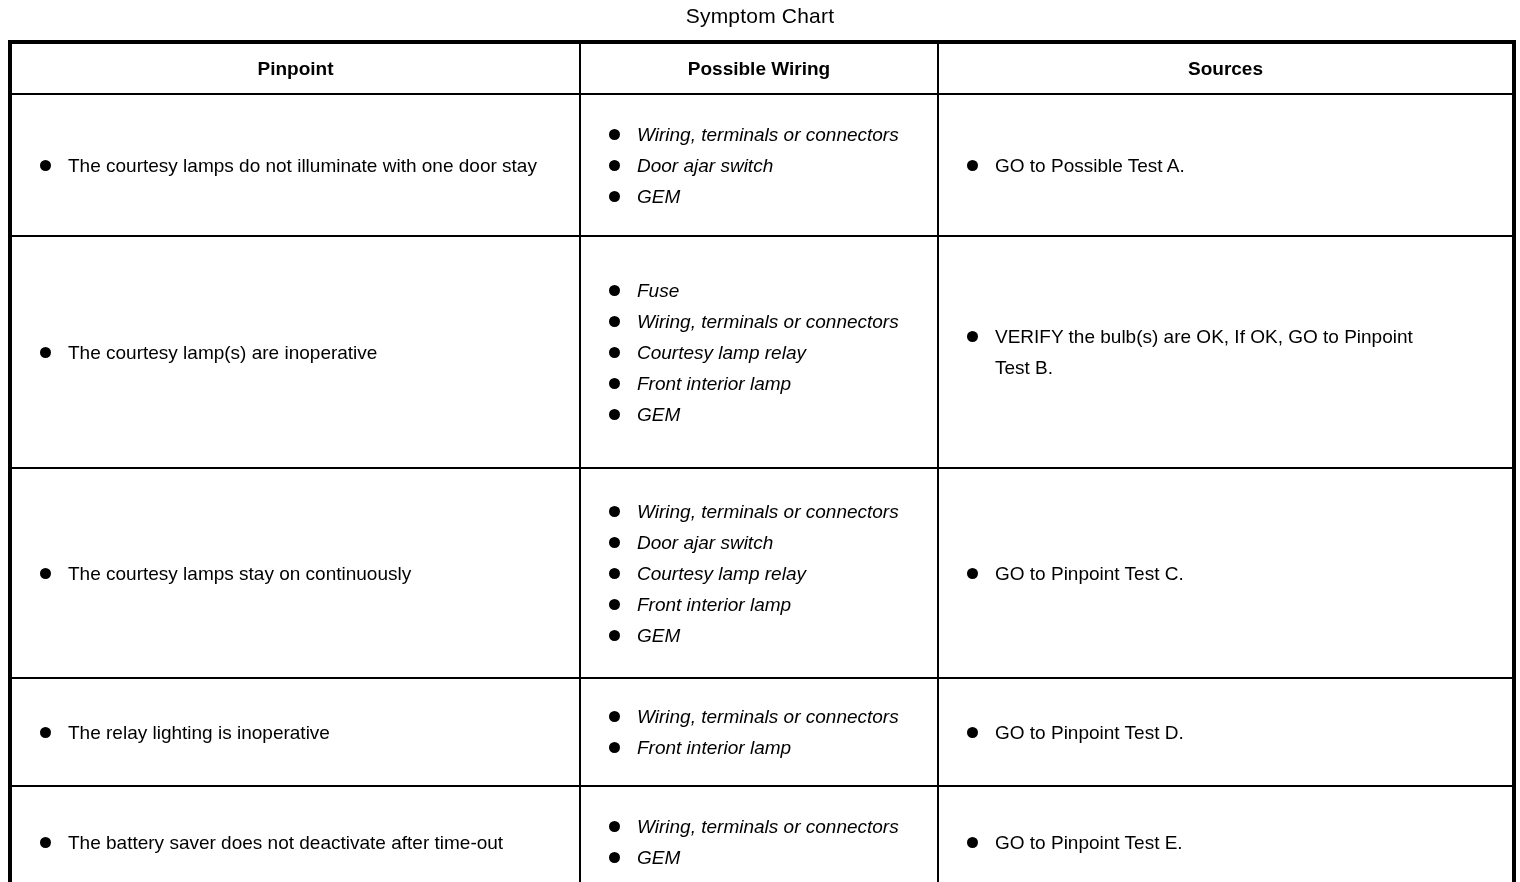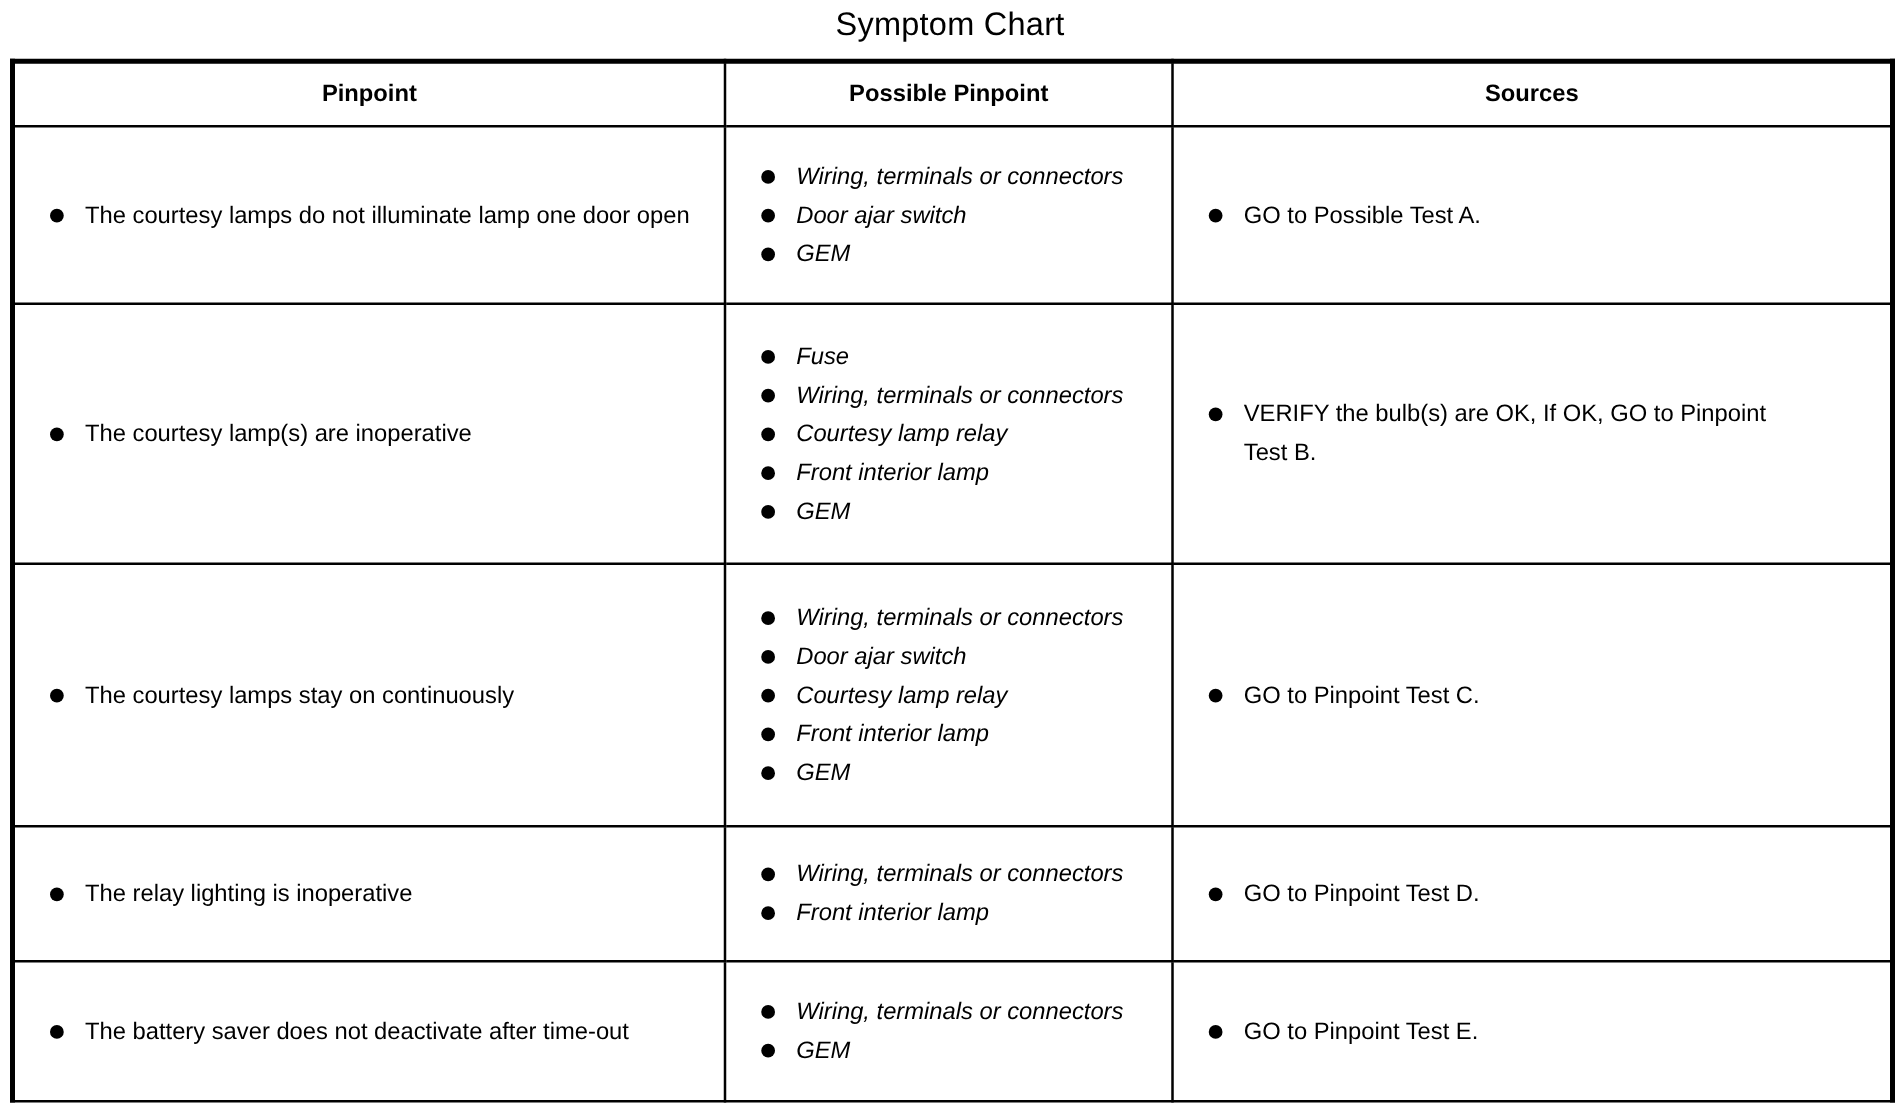--- a/index.html
+++ b/index.html
@@ -7,21 +7,21 @@
     margin: 0;
     padding: 0;
     background: #ffffff;
     width: 1520px;
     height: 882px;
     font-family: "Liberation Sans", "DejaVu Sans", sans-serif;
     color: #000000;
   }
   .page-title {
     text-align: center;
-    font-size: 26px;
+    font-size: 21px;
     font-weight: normal;
     margin: 4px 0 12px 0;
     letter-spacing: 0.2px;
   }
   table.symptom-table {
     border-collapse: collapse;
     table-layout: fixed;
     width: 1504px;
     margin: 0 8px;
     border: 4px solid #000000;
@@ -36,21 +36,21 @@
     font-weight: bold;
     font-size: 21px;
     text-align: center;
     height: 52px;
     padding: 4px;
   }
   col.c1 { width: 570px; }
   col.c2 { width: 358px; }
   col.c3 { width: 576px; }
   tr.r1 td { height: 142px; }
-  tr.r2 td { height: 208px; }
+  tr.r2 td { height: 232px; }
   tr.r3 td { height: 210px; }
   tr.r4 td { height: 108px; }
   tr.r5 td { height: 113px; }
   td.cell { padding: 6px 8px 6px 26px; }
   td.cell-sources { padding-right: 34px; font-style: italic; }
   td.cell-action  { padding-right: 64px; }
   ul.blist {
     list-style: none;
     margin: 0;
     padding: 0;
@@ -78,29 +78,29 @@
 
 <table class="symptom-table">
   <colgroup>
     <col class="c1">
       <col class="c2">
       <col class="c3">
   </colgroup>
   <thead>
     <tr>
       <th class="hdr">Pinpoint</th>
-      <th class="hdr">Possible Pinpoint</th>
+      <th class="hdr">Possible Wiring</th>
       <th class="hdr">Sources</th>
     </tr>
   </thead>
   <tbody>
     <tr class="r1">
       <td class="cell">
         <ul class="blist">
-          <li>The courtesy lamps do not illuminate lamp one door open</li>
+          <li>The courtesy lamps do not illuminate with one door stay</li>
         </ul>
       </td>
       <td class="cell cell-sources">
         <ul class="blist">
           <li>Wiring, terminals or connectors</li>
           <li>Door ajar switch</li>
           <li>GEM</li>
         </ul>
       </td>
       <td class="cell cell-action">

